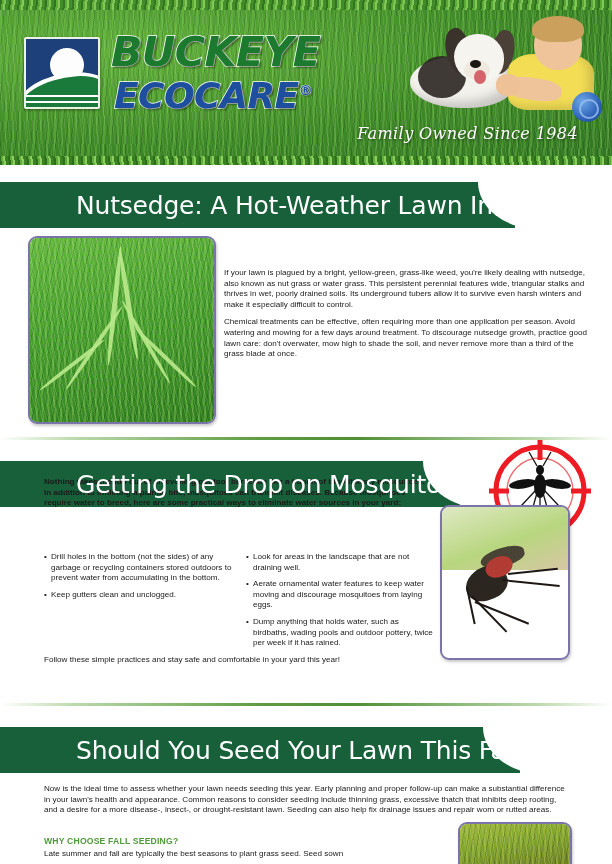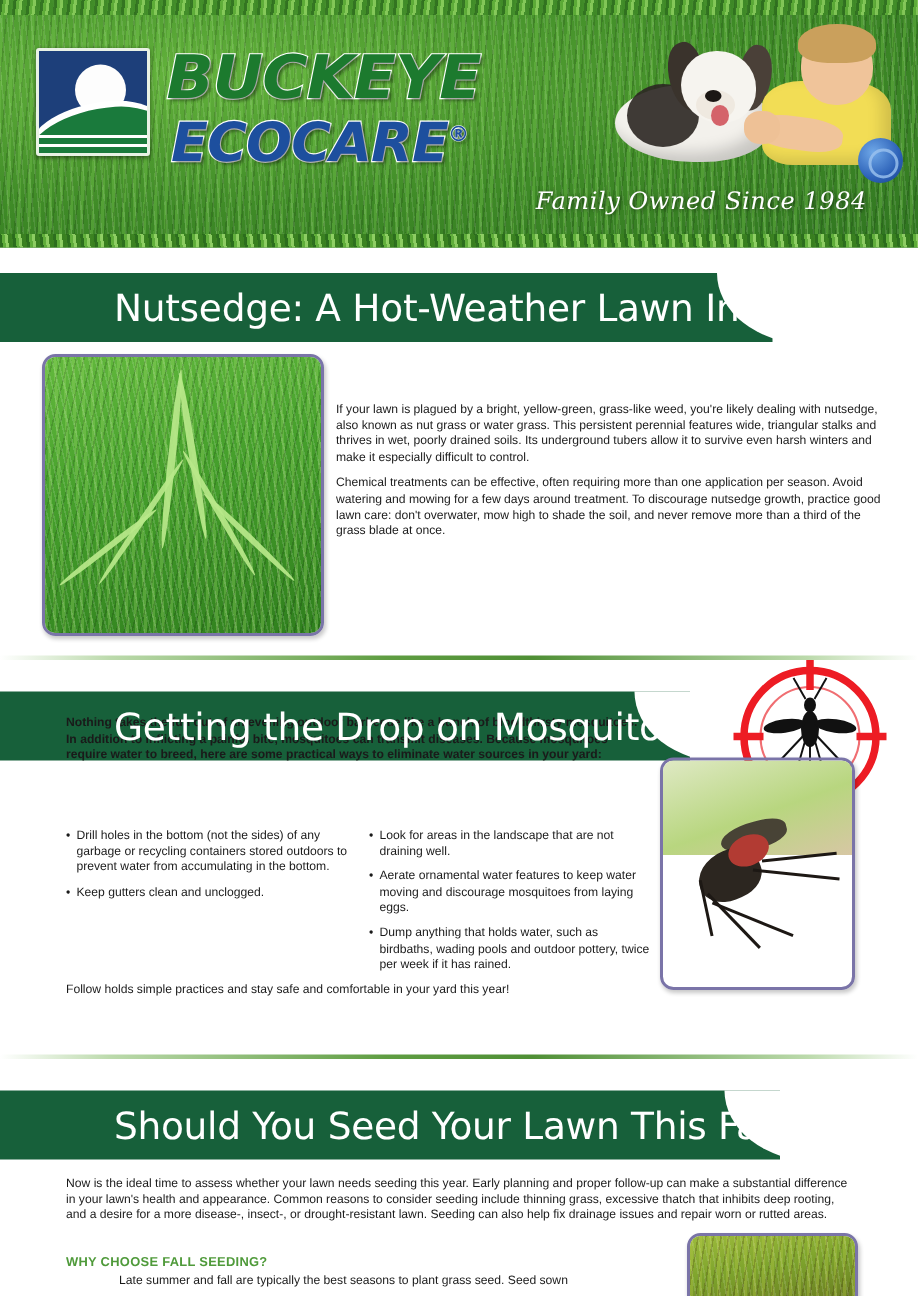--- a/index.html
+++ b/index.html
@@ -32,21 +32,21 @@
     background:repeating-linear-gradient(97deg,#2e6d1e 0 2px, #5fae38 2px 4px, #8ccf5e 4px 6px, #3f8a27 6px 9px);
     opacity:.85;
   }
   .grass-tuft-bot {
     position:absolute; left:0; bottom:0; width:612px; height:9px;
     background:repeating-linear-gradient(83deg,#2a6b1c 0 2px, #63b23c 2px 4px, #96d569 4px 6px, #39801f 6px 9px);
     opacity:.9;
   }
 
   
-  .logo-wrap { position:absolute; left:24px; top:32px; display:flex; align-items:flex-start; }
+  .logo-wrap { position:absolute; left:24px; top:32px; display:flex; align-items:center; }
   .logo-mark {
     position:relative; width:76px; height:72px;
     border:2px solid #e9f2e5; border-radius:2px;
     background:#1d3f7a; overflow:hidden;
     box-shadow:0 1px 3px rgba(0,0,0,.45);
   }
   .logo-sun {
     position:absolute; left:24px; top:9px; width:34px; height:34px;
     border-radius:50%; background:#fdfdfd;
   }
@@ -320,21 +320,21 @@
       <li>Drill holes in the bottom (not the sides) of any garbage or recycling containers stored outdoors to prevent water from accumulating in the bottom.</li>
       <li>Keep gutters clean and unclogged.</li>
     </ul>
 
     <ul class="bullets" style="position:absolute; left:246px; top:552px; width:188px;">
       <li>Look for areas in the landscape that are not draining well.</li>
       <li>Aerate ornamental water features to keep water moving and discourage mosquitoes from laying eggs.</li>
       <li>Dump anything that holds water, such as birdbaths, wading pools and outdoor pottery, twice per week if it has rained.</li>
     </ul>
 
-    <div class="body-text" style="position:absolute; left:44px; top:655px; width:400px;">Follow holds simple practices and stay safe and comfortable in your yard this year!</div>
+    <div class="body-text" style="position:absolute; left:44px; top:655px; width:400px;">Follow these simple practices and stay safe and comfortable in your yard this year!</div>
 
     <div class="photo-frame" style="left:440px; top:505px; width:130px; height:155px;">
       <div class="img-mosquito">
         <div class="mq-sky"></div>
         <div class="mq-skin"></div>
         <div class="mq-wing"></div>
         <div class="mq-body"></div>
         <div class="mq-abd"></div>
         <div class="mq-leg" style="left:26%; top:62%; width:46%; transform:rotate(22deg);"></div>
         <div class="mq-leg" style="left:24%; top:58%; width:40%; transform:rotate(46deg);"></div>
@@ -353,20 +353,20 @@
       <div class="banner-curve" style="left:483px;"></div>
       <h1 class="banner-title">Should You Seed Your Lawn This Fall?</h1>
     </div>
 
     <div class="body-text" style="position:absolute; left:44px; top:784px; width:524px;">
       <p>Now is the ideal time to assess whether your lawn needs seeding this year. Early planning and proper follow-up can make a substantial difference in your lawn's health and appearance. Common reasons to consider seeding include thinning grass, excessive thatch that inhibits deep rooting, and a desire for a more disease-, insect-, or drought-resistant lawn. Seeding can also help fix drainage issues and repair worn or rutted areas.</p>
     </div>
 
     <div class="green-sub" style="position:absolute; left:44px; top:836px;">WHY CHOOSE FALL SEEDING?</div>
 
-    <div class="body-text" style="position:absolute; left:44px; top:849px; width:370px;text-align:center;">Late summer and fall are typically the best seasons to plant grass seed. Seed sown</div>
+    <div class="body-text" style="position:absolute; left:44px; top:849px; width:370px;">Late summer and fall are typically the best seasons to plant grass seed. Seed sown</div>
 
     <div class="photo-frame" style="left:458px; top:822px; width:114px; height:70px;">
       <div class="img-seed"></div>
     </div>
   </section>
 
 </div>
 
 </body></html>

